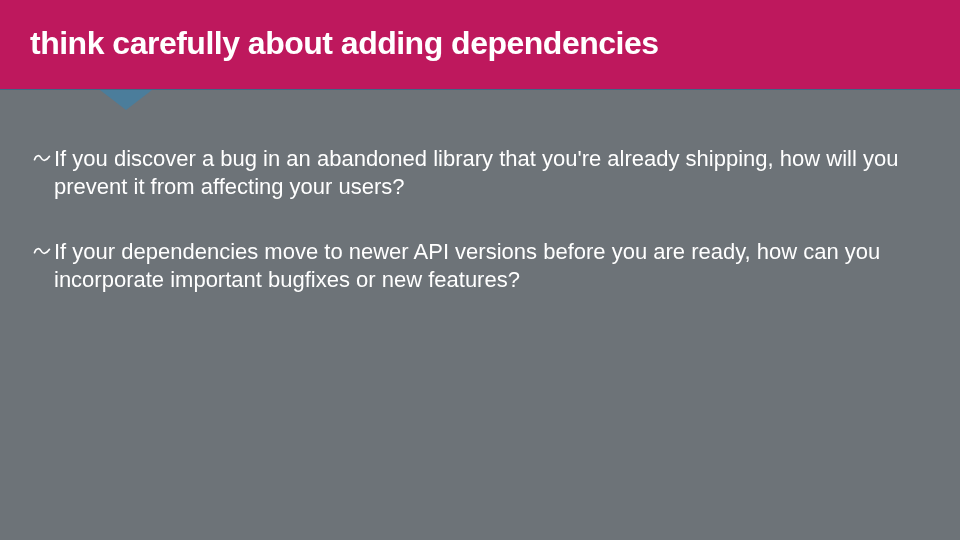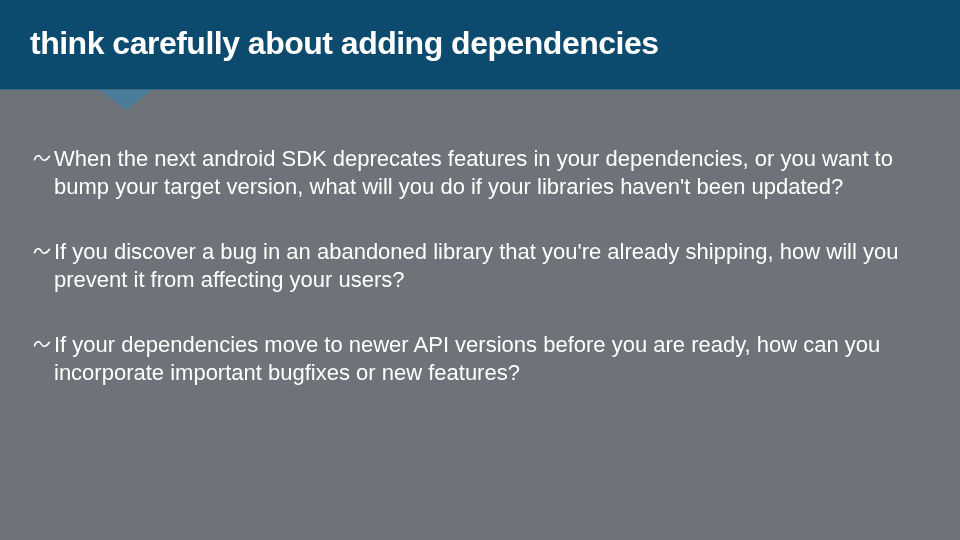--- a/index.html
+++ b/index.html
@@ -4,21 +4,21 @@
 <style>
   * { margin: 0; padding: 0; box-sizing: border-box; }
   html, body { width: 960px; height: 540px; overflow: hidden; }
   body {
     font-family: Arial, Helvetica, sans-serif;
     background: #6d7378;
     position: relative;
   }
   .header {
     position: relative;
-    background: #0c4a6e;
+    background: #be185d;
     height: 90px;
     width: 100%;
     border-bottom: 1px solid #3d6a85;
   }
   .title {
     font-size: 32px;
     font-weight: bold;
     color: #ffffff;
     padding: 25px 0 0 30px;
     letter-spacing: -0.5px;
@@ -58,28 +58,20 @@
 </head>
 <body>
 
 <div class="header">
   <div class="title">think carefully about adding dependencies</div>
 </div>
 <div class="notch"></div>
 
 <div class="content">
 
-  <div class="bullet">
-    <span class="bullet-icon">
-      <svg viewBox="0 0 24 24" width="20" height="20">
-        <path d="M3 14 C5 8, 9 8, 11 12 C13 16, 17 16, 21 10" stroke="#ffffff" stroke-width="2" fill="none" stroke-linecap="round"></path>
-      </svg>
-    </span>
-    <span class="bullet-text">When the next android SDK deprecates features in your dependencies, or you want to bump your target version, what will you do if your libraries haven't been updated?</span>
-  </div>
 
   <div class="bullet">
     <span class="bullet-icon">
       <svg viewBox="0 0 24 24" width="20" height="20">
         <path d="M3 14 C5 8, 9 8, 11 12 C13 16, 17 16, 21 10" stroke="#ffffff" stroke-width="2" fill="none" stroke-linecap="round"></path>
       </svg>
     </span>
     <span class="bullet-text">If you discover a bug in an abandoned library that you're already shipping, how will you prevent it from affecting your users?</span>
   </div>
 

